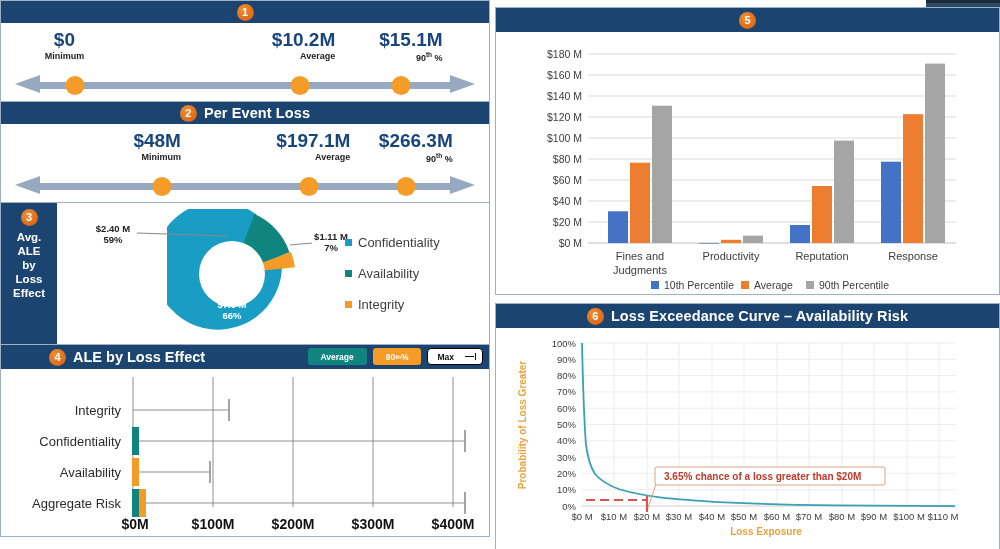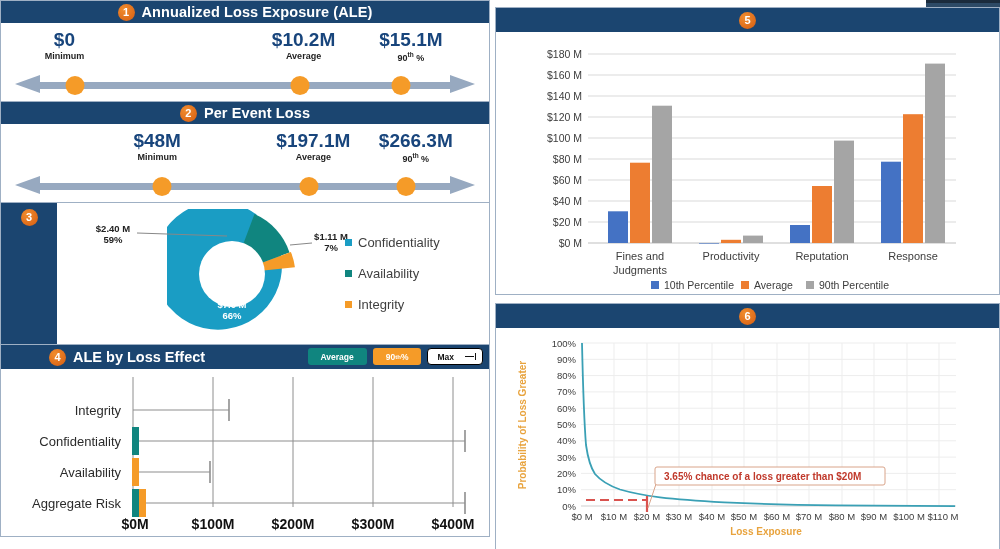--- a/index.html
+++ b/index.html
@@ -28,21 +28,21 @@
     color: #fff; font-size: 11px; font-weight: bold;
     display: inline-flex; align-items: center; justify-content: center;
     flex: 0 0 auto; line-height: 1;
   }
 
   
   .strip-head { height: 22px; }
   .strip-body { height: 78px; position: relative; background: #fff; }
   .stat { position: absolute; text-align: center; transform: translateX(-50%); top: 6px; }
   .stat .val { color: #18457c; font-weight: bold; font-size: 19px; line-height: 21px; white-space: nowrap; }
-  .stat .lab { color: #222; font-weight: bold; font-size: 9px; margin-top: 1px; white-space: nowrap; }
+  .stat .lab { color: #222; font-weight: bold; font-size: 9px; margin-top: 1px; white-space: nowrap; text-align: right; }
   .stat .lab sup { font-size: 6.5px; }
   .track { position: absolute; left: 14px; right: 14px; top: 56px; height: 12px; }
   .track .shaft { position: absolute; left: 24px; right: 24px; top: 3px; height: 7px; background: #97a9c0; }
   .track .arrowL, .track .arrowR {
     position: absolute; top: -4px; width: 0; height: 0;
     border-top: 9px solid transparent; border-bottom: 9px solid transparent;
   }
   .track .arrowL { left: 0; border-right: 25px solid #97a9c0; }
   .track .arrowR { right: 0; border-left: 25px solid #97a9c0; }
   .knob {
@@ -98,21 +98,20 @@
 </head>
 <body>
 
 <div class="dash">
 
   <div class="col-left">
 
     <div class="panel">
       <div class="bar-title strip-head">
         <span class="badge">1</span>
-        <span>Annualized Loss Exposure (ALE)</span>
       </div>
       <div class="strip-body">
         <div class="stat" style="left:13%">
           <div class="val">$0</div>
           <div class="lab">Minimum</div>
         </div>
         <div class="stat" style="left:62%">
           <div class="val">$10.2M</div>
           <div class="lab">Average</div>
         </div>
@@ -156,20 +155,21 @@
           <div class="knob" style="left:32%"></div>
           <div class="knob" style="left:64%"></div>
           <div class="knob" style="left:85%"></div>
         </div>
       </div>
     </div>
 
     <div class="p3">
       <div class="p3-side">
         <div class="badge">3</div>
+        <div>Avg.<br>ALE<br>by<br>Loss<br>Effect</div>
       </div>
       <div class="p3-main">
         <div class="donut-wrap">
           <svg width="130" height="130" viewBox="0 0 130 130">
 
             <path d="M 65 65 L 89.9 5.9 A 64 64 0 1 0 106.1 24.2 Z" fill="#1a9dc4"></path>
 
             <path d="M 65 65 L 87.5 5.1 A 64 64 0 0 1 122.5 43.4 Z" fill="#10857f"></path>
 
             <path d="M 65 65 L 123.9 43.0 A 64 64 0 0 1 127.9 58.2 Z" fill="#f59b28"></path>
@@ -355,20 +355,21 @@
             <rect x="310" y="249" width="8" height="8" fill="#a5a5a5"></rect>
             <text x="323" y="257" fill="#3c3c3c" font-size="10.5">90th Percentile</text>
           </g>
         </svg>
       </div>
     </div>
 
     <div class="p6">
       <div class="bar-title p6-head">
         <span class="badge">6</span>
+        <span>Loss Exceedance Curve – Availability Risk</span>
       </div>
       <div class="p6-body">
         <svg width="501" height="221" viewBox="0 0 501 221">
 
           <g stroke="#ededed" stroke-width="1">
             <line x1="85" y1="15" x2="460" y2="15"></line>
             <line x1="85" y1="31.3" x2="460" y2="31.3"></line>
             <line x1="85" y1="47.6" x2="460" y2="47.6"></line>
             <line x1="85" y1="63.9" x2="460" y2="63.9"></line>
             <line x1="85" y1="80.2" x2="460" y2="80.2"></line>

